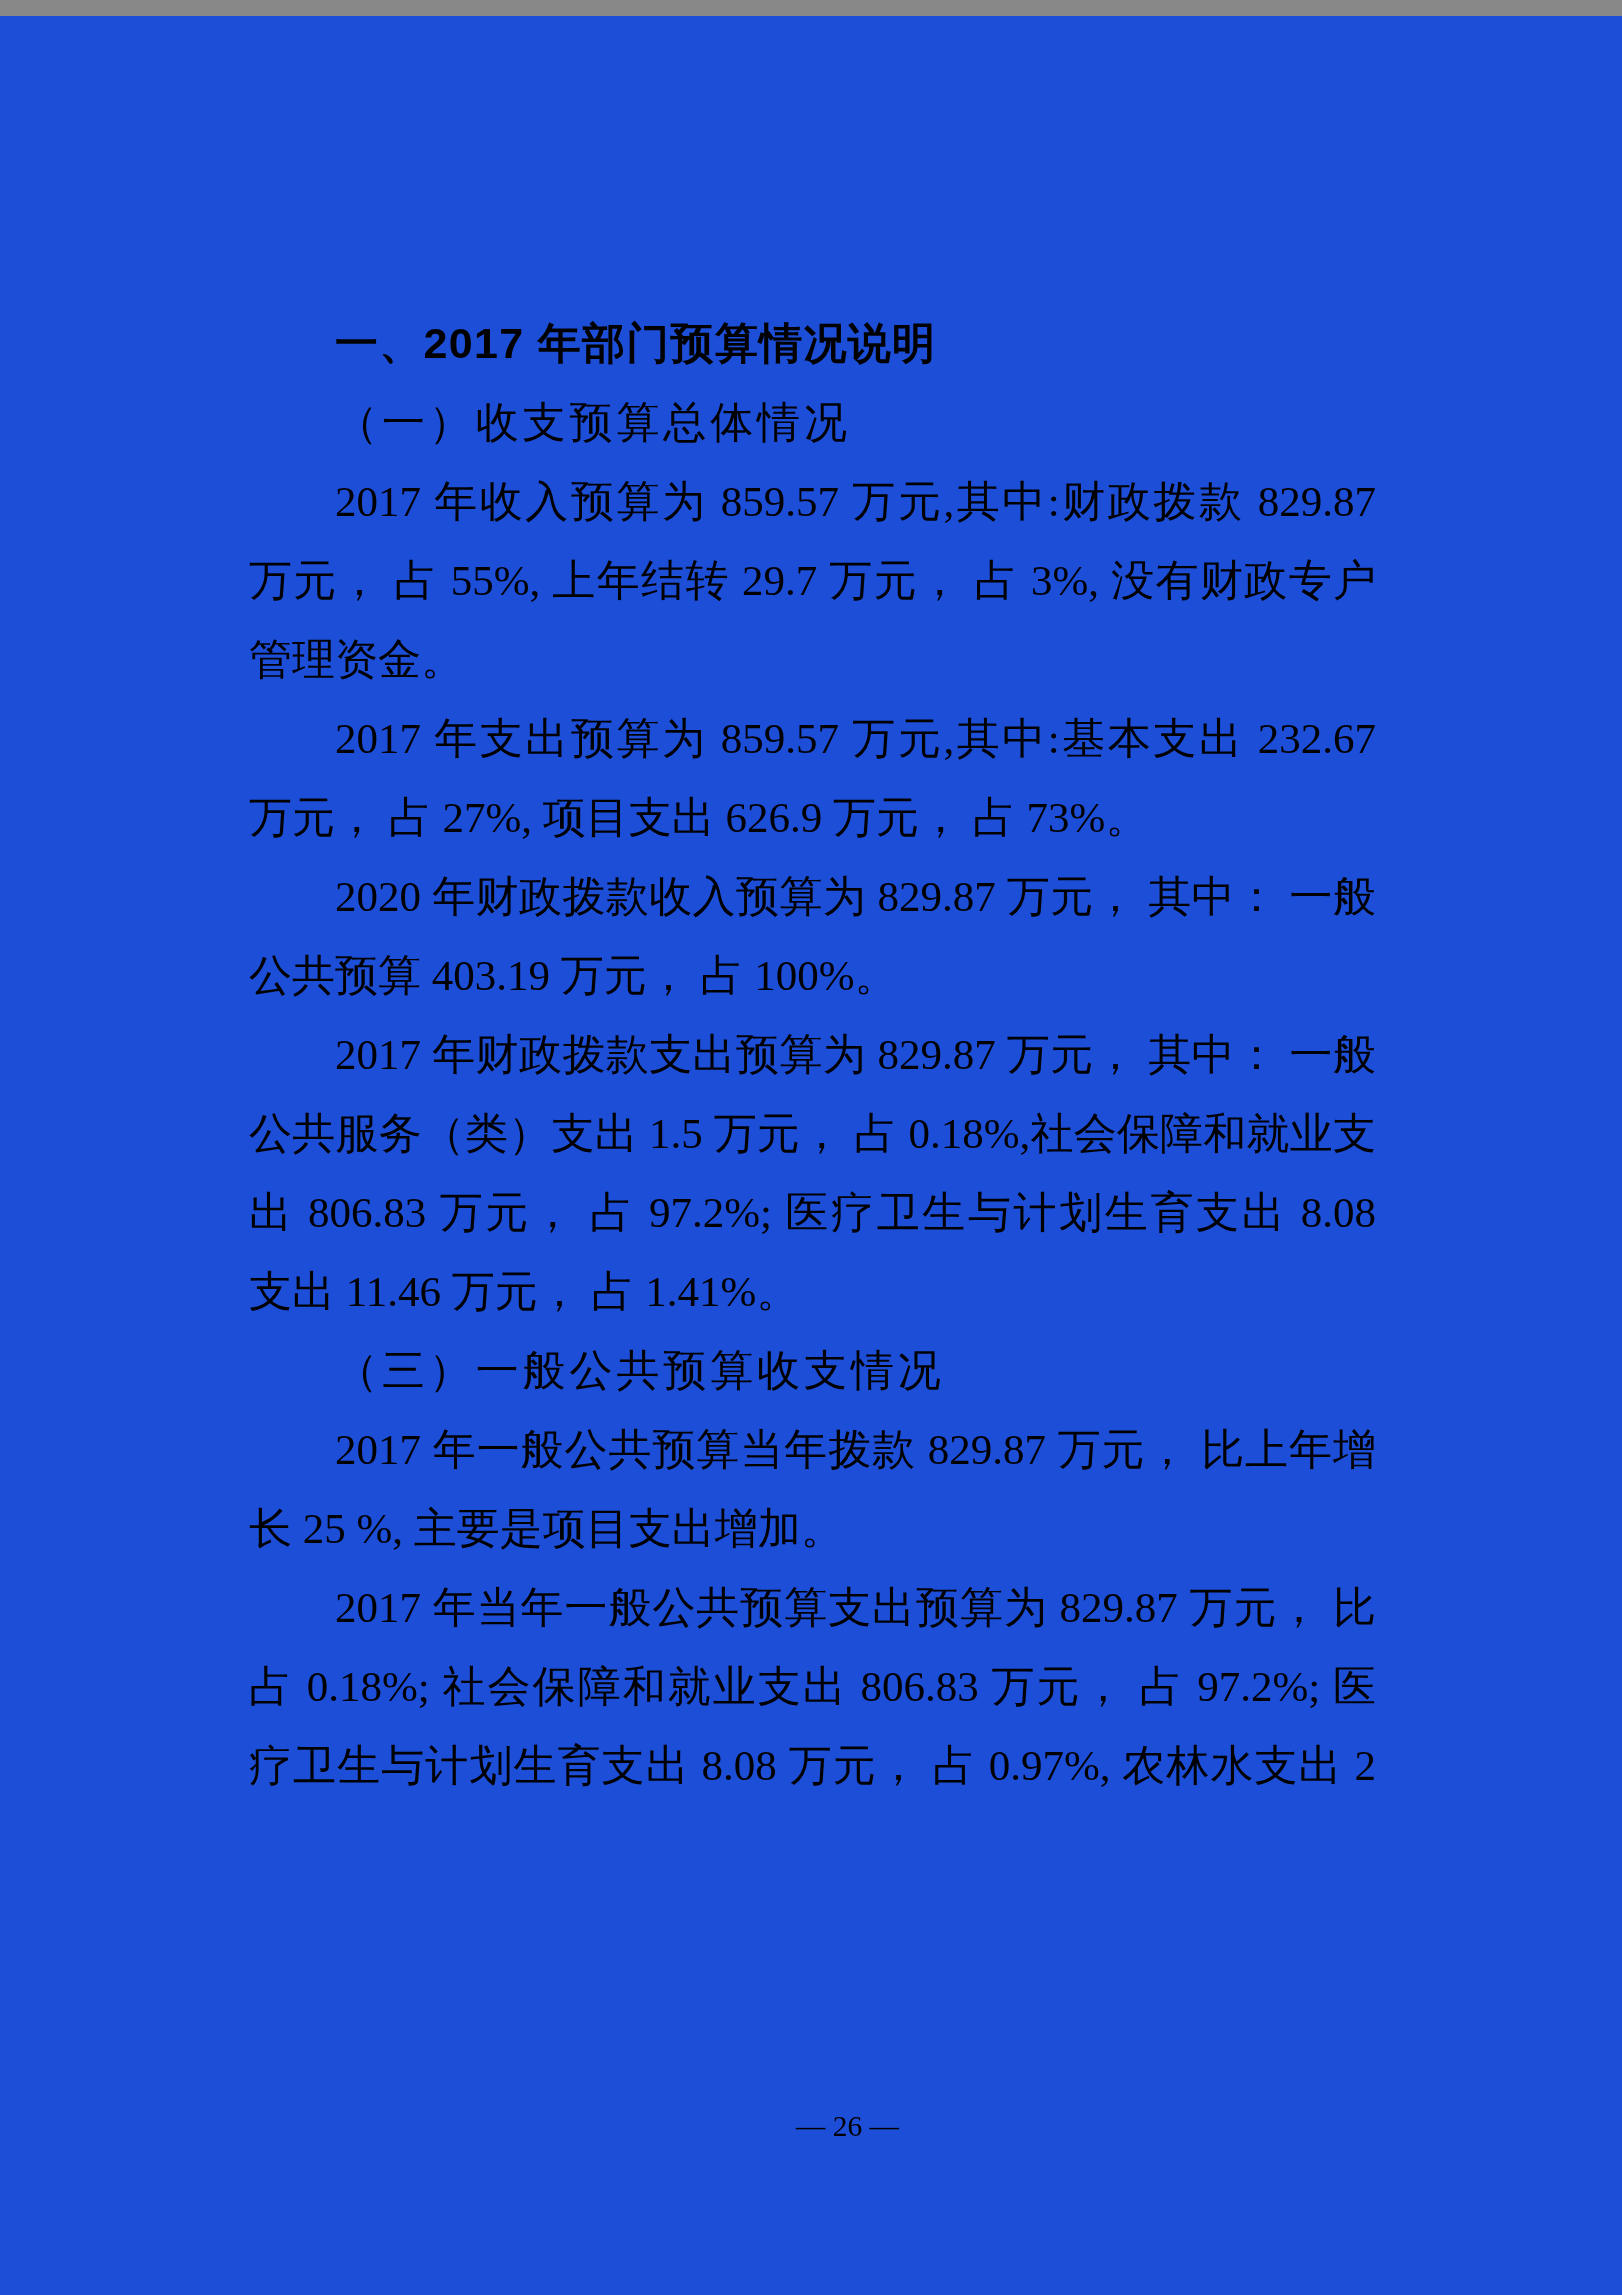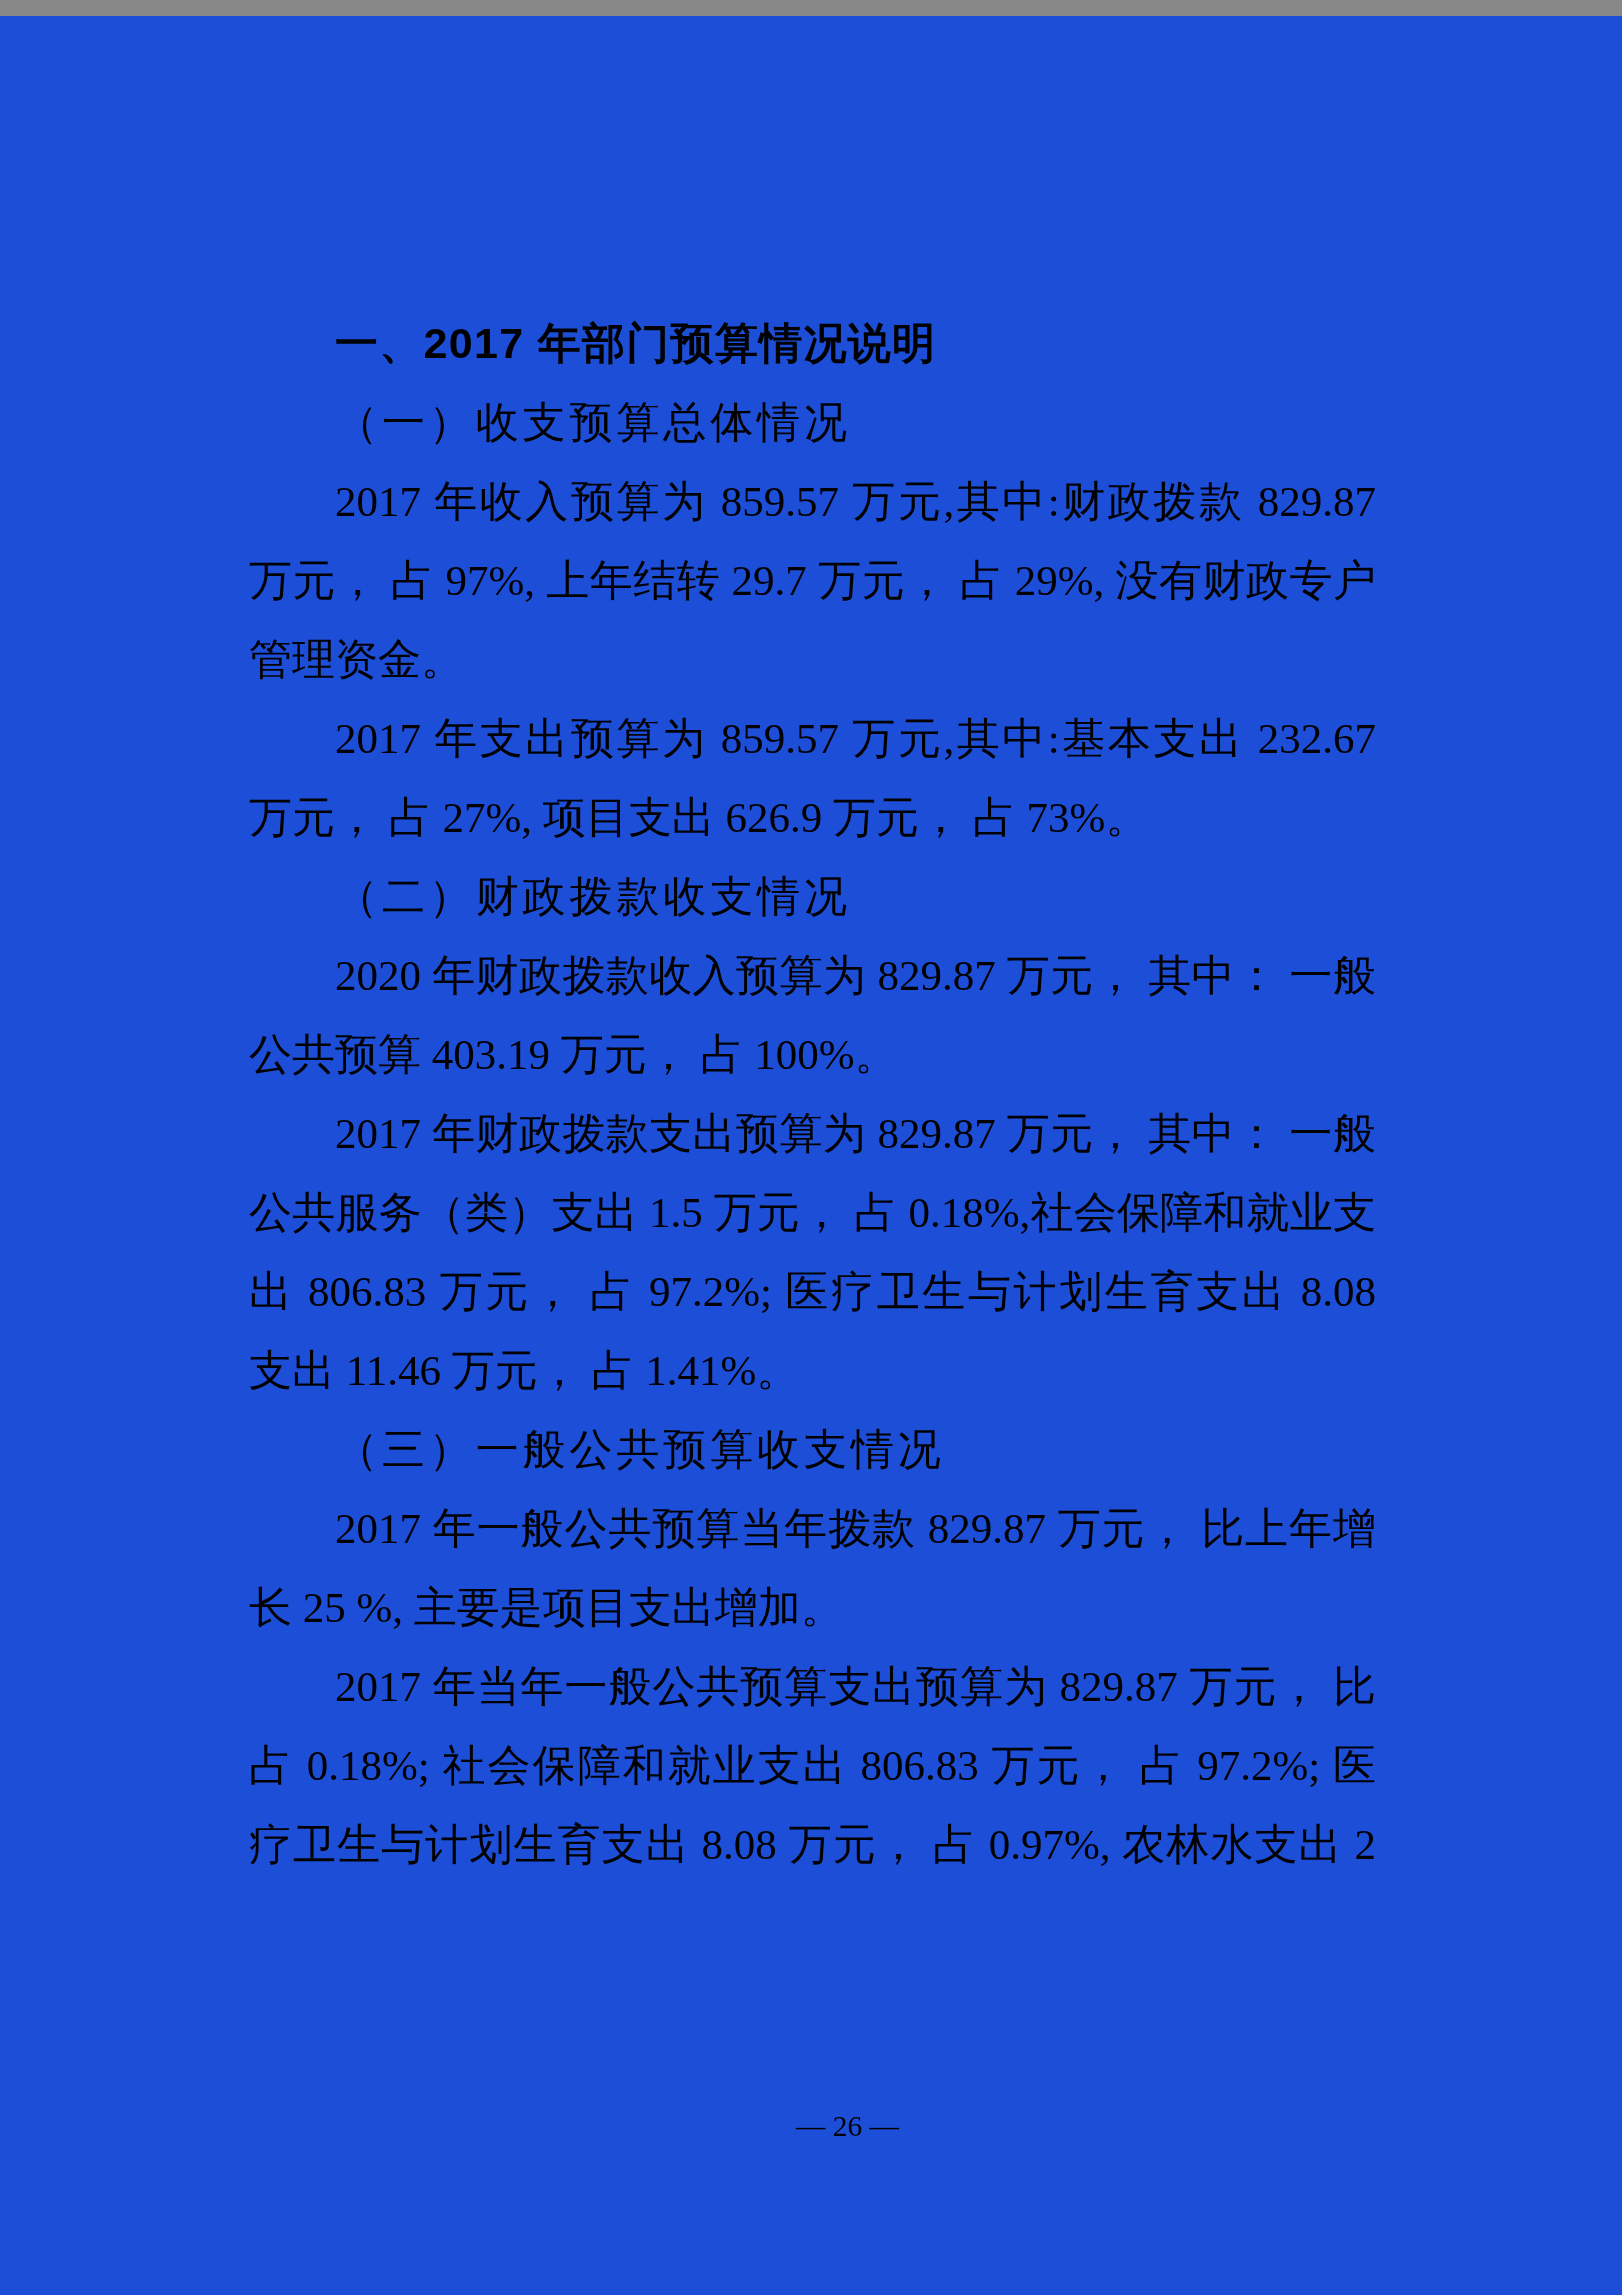--- a/index.html
+++ b/index.html
@@ -63,25 +63,24 @@
   }
 </style>
 </head>
 <body>
 
 <div class="page">
   <div class="content">
     <div class="line h ind">一、2017 年部门预算情况说明</div>
     <div class="line sub ind">（一）收支预算总体情况</div>
     <div class="line fill ind">2017 年收入预算为 859.57 万元,其中:财政拨款 829.87</div>
-    <div class="line fill">万元， 占 97%, 上年结转 29.7 万元， 占 29%, 没有财政专户</div>
+    <div class="line fill">万元， 占 55%, 上年结转 29.7 万元， 占 3%, 没有财政专户</div>
     <div class="line">管理资金。</div>
     <div class="line fill ind">2017 年支出预算为 859.57 万元,其中:基本支出 232.67</div>
     <div class="line">万元， 占 27%, 项目支出 626.9 万元， 占 73%。</div>
-    <div class="line sub ind">（二）财政拨款收支情况</div>
     <div class="line fill ind">2020 年财政拨款收入预算为 829.87 万元， 其中： 一般</div>
     <div class="line">公共预算 403.19 万元， 占 100%。</div>
     <div class="line fill ind">2017 年财政拨款支出预算为 829.87 万元， 其中： 一般</div>
     <div class="line fill">公共服务（类）支出 1.5 万元， 占 0.18%,社会保障和就业支</div>
     <div class="line fill">出 806.83 万元， 占 97.2%; 医疗卫生与计划生育支出 8.08</div>
     <div class="line">支出 11.46 万元， 占 1.41%。</div>
     <div class="line sub ind">（三）一般公共预算收支情况</div>
     <div class="line fill ind">2017 年一般公共预算当年拨款 829.87 万元， 比上年增</div>
     <div class="line">长 25 %, 主要是项目支出增加。</div>
     <div class="line fill ind">2017 年当年一般公共预算支出预算为 829.87 万元， 比</div>

